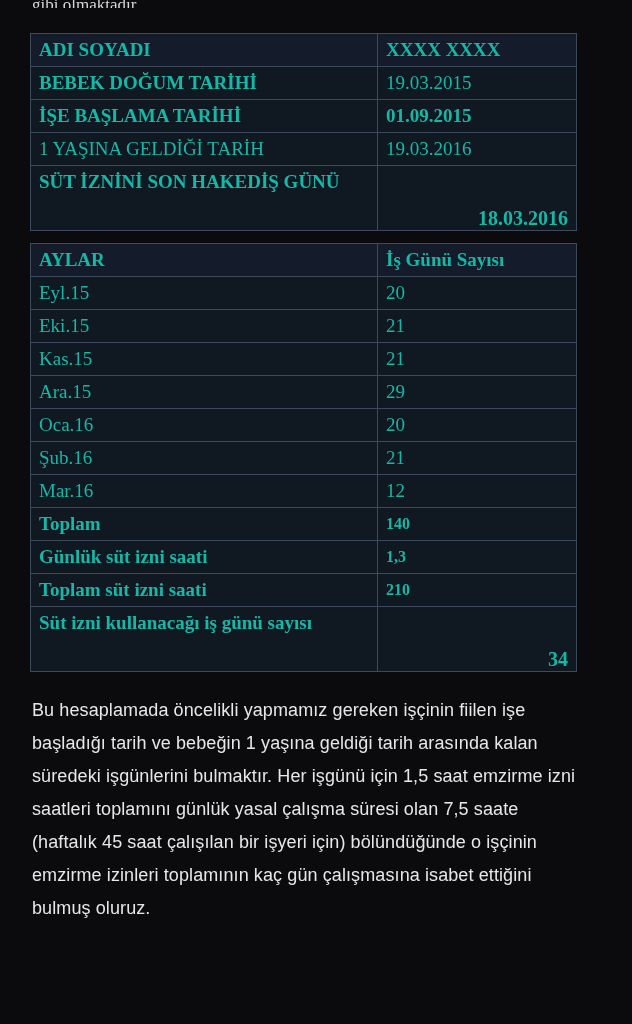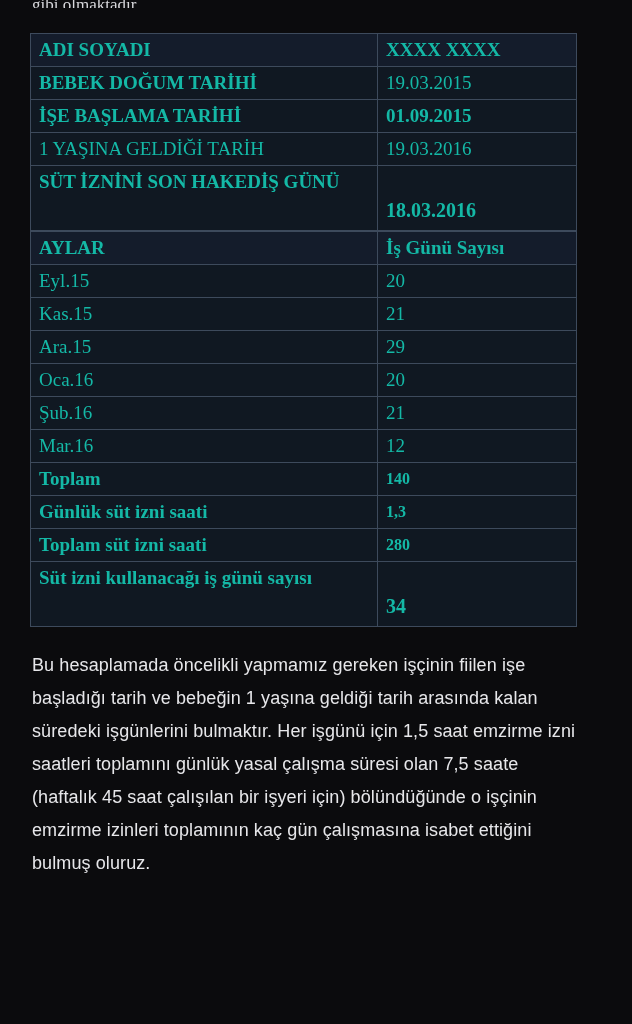--- a/index.html
+++ b/index.html
@@ -32,21 +32,21 @@
     margin: 0 0 0 2px;
     white-space: nowrap;
   }
   table {
     border-collapse: collapse;
     width: 514px;
     margin: 0;
     table-layout: fixed;
   }
   table.info { margin-top: 25px; }
-  table.months { }
+  table.months { margin-top: 12px; }
   td {
     border: 1px solid #3d4a5c;
     padding: 4px 8px;
     vertical-align: top;
     font-family: "Liberation Serif", serif;
     font-size: 19px;
     line-height: 24px;
     color: #14b8a6;
     background: #101822;
   }
@@ -58,21 +58,22 @@
   .b { font-weight: bold; }
   .bignum {
     font-weight: bold;
     font-size: 16px;
   }
   .tall { height: 56px; }
   .tall-val {
     vertical-align: bottom;
     font-weight: bold;
     font-size: 20px;
-    padding-bottom: 8px;
+    padding-bottom: 0;
+    text-align: right;
   }
   .paragraph {
     margin: 22px 2px 0 2px;
     width: 548px;
     font-family: "Liberation Sans", sans-serif;
     font-size: 18px;
     line-height: 33px;
     color: #e7e7ea;
     letter-spacing: 0.1px;
   }
@@ -114,20 +115,24 @@
     <tbody>
       <tr>
         <td class="head col-label b">AYLAR</td>
         <td class="head col-value b">İş Günü Sayısı</td>
       </tr>
       <tr>
         <td class="col-label">Eyl.15</td>
         <td class="col-value">20</td>
       </tr>
       <tr>
+        <td class="col-label">Eki.15</td>
+        <td class="col-value">21</td>
+      </tr>
+      <tr>
         <td class="col-label">Kas.15</td>
         <td class="col-value">21</td>
       </tr>
       <tr>
         <td class="col-label">Ara.15</td>
         <td class="col-value">29</td>
       </tr>
       <tr>
         <td class="col-label">Oca.16</td>
         <td class="col-value">20</td>
@@ -143,21 +148,21 @@
       <tr>
         <td class="col-label b">Toplam</td>
         <td class="col-value bignum">140</td>
       </tr>
       <tr>
         <td class="col-label b">Günlük süt izni saati</td>
         <td class="col-value bignum">1,3</td>
       </tr>
       <tr>
         <td class="col-label b">Toplam süt izni saati</td>
-        <td class="col-value bignum">280</td>
+        <td class="col-value bignum">210</td>
       </tr>
       <tr>
         <td class="col-label b tall">Süt izni kullanacağı iş günü sayısı</td>
         <td class="col-value tall-val bignum">34</td>
       </tr>
     </tbody>
   </table>
 
   <div class="paragraph">
     <p>Bu hesaplamada öncelikli yapmamız gereken işçinin fiilen işe başladığı tarih ve bebeğin 1 yaşına geldiği tarih arasında kalan süredeki işgünlerini bulmaktır. Her işgünü için 1,5 saat emzirme izni saatleri toplamını günlük yasal çalışma süresi olan 7,5 saate (haftalık 45 saat çalışılan bir işyeri için) bölündüğünde o işçinin emzirme izinleri toplamının kaç gün çalışmasına isabet ettiğini bulmuş oluruz.</p>

